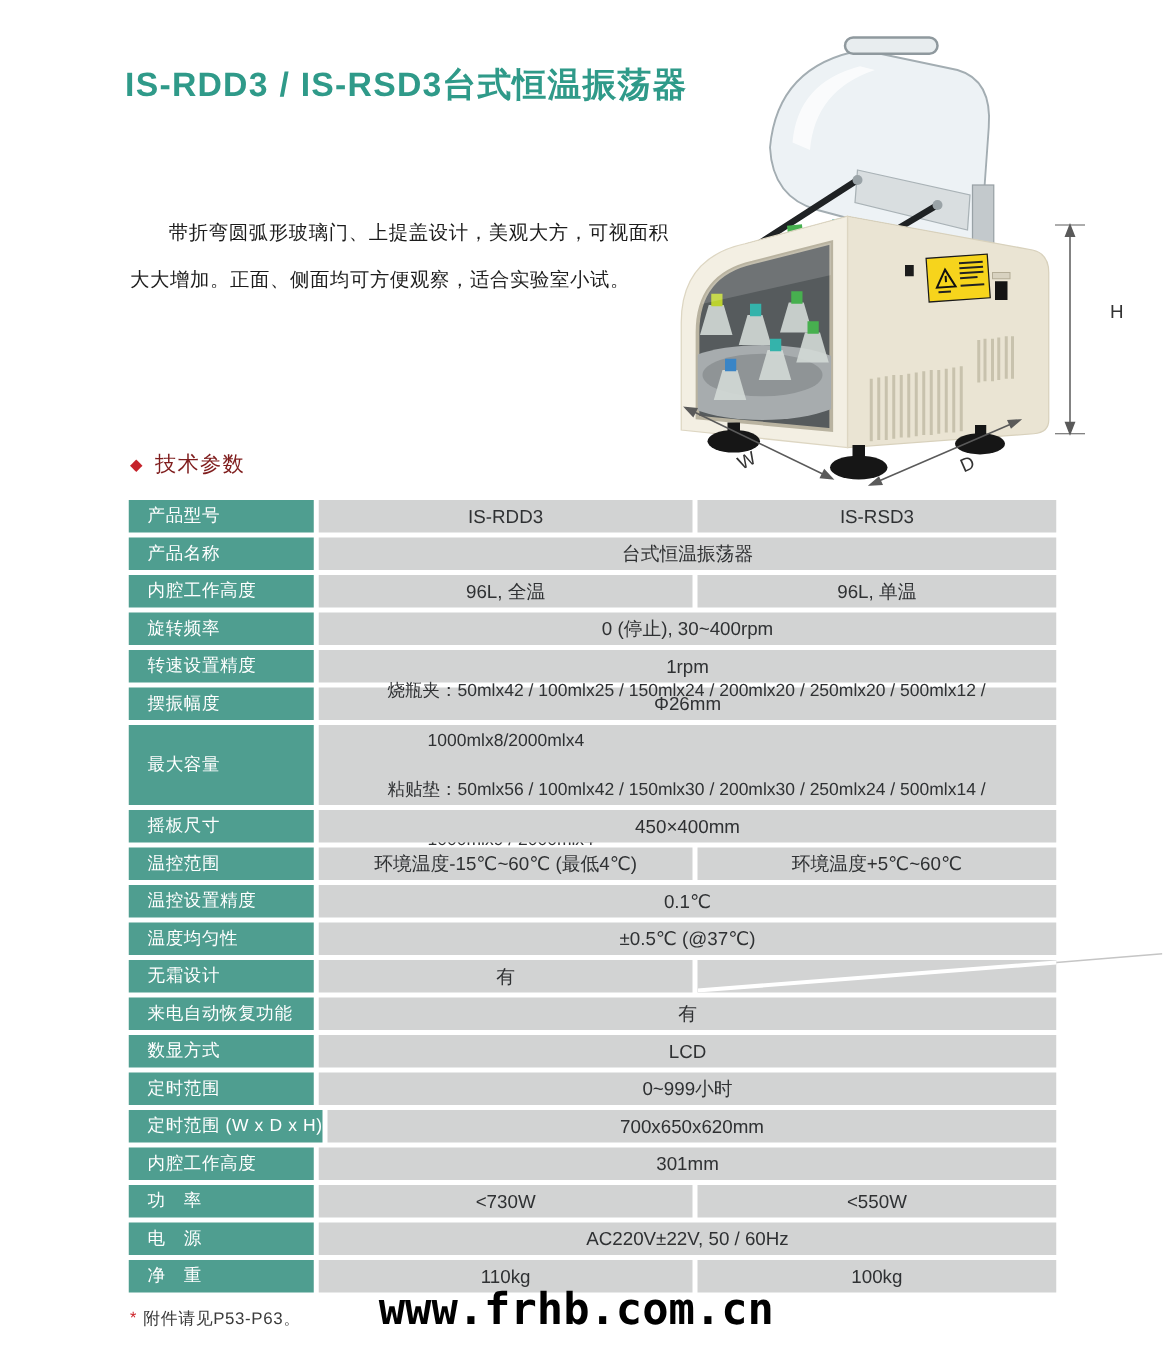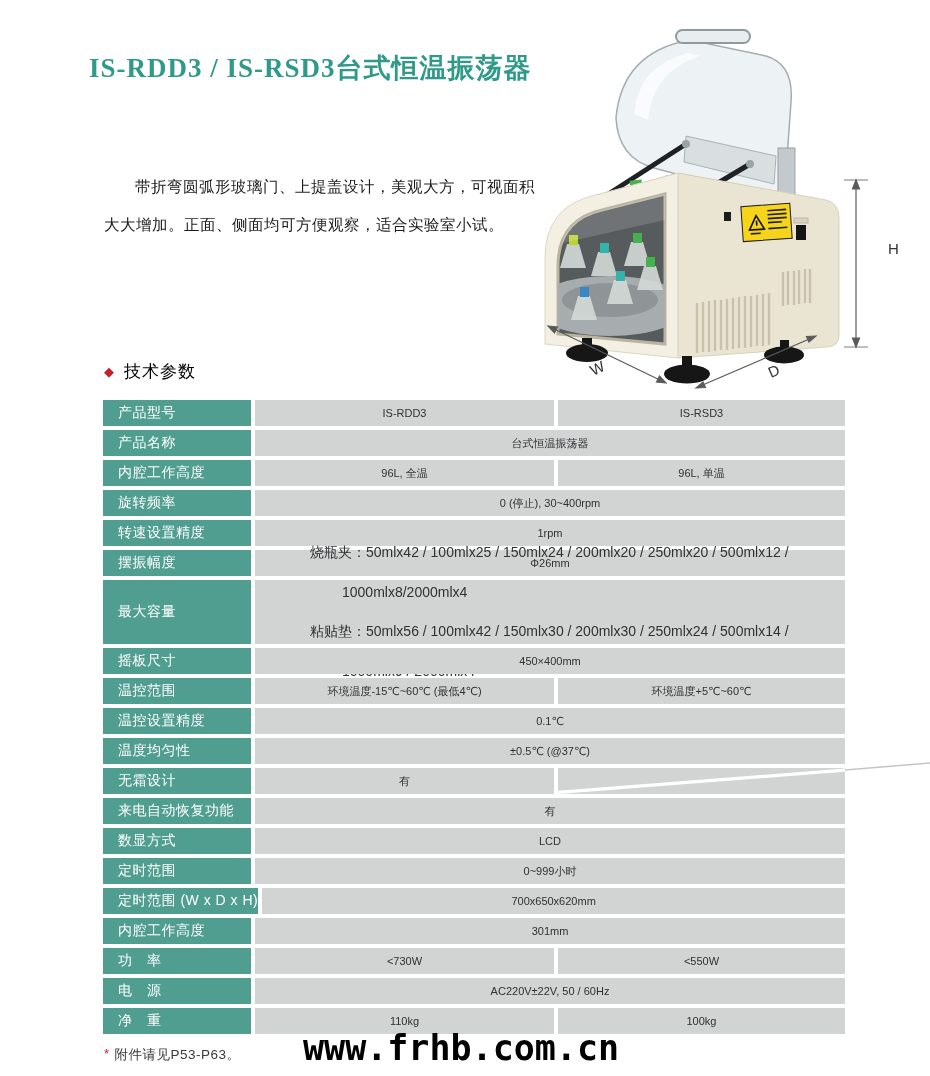--- a/index.html
+++ b/index.html
@@ -8,48 +8,48 @@
     --cell-gray:#d2d3d3;
     --bullet-red:#c5232b;
   }
   html,body{margin:0;padding:0;}
   body{
     width:930px;height:1076px;background:#ffffff;position:relative;
     font-family:"Liberation Sans","DejaVu Sans",sans-serif;color:#222;
     overflow:hidden;
   }
   .page-title{
-    position:absolute;left:89px;top:50px;margin:0;
-    font-size:27px;font-weight:bold;letter-spacing:1px;color:var(--title-teal);font-family:Liberation Serif, serif;
+    position:absolute;left:100px;top:50px;margin:0;
+    font-size:27px;font-weight:bold;letter-spacing:1px;color:var(--title-teal);
   }
   .desc{
     position:absolute;left:104px;top:168px;width:470px;
     font-size:15.5px;line-height:38px;color:#1c1c1c;letter-spacing:0.5px;
   }
   .desc .ind{text-indent:2em;}
   .product{position:absolute;left:538px;top:6px;width:392px;height:392px;}
   .section-head{
     position:absolute;left:104px;top:360px;display:flex;align-items:center;gap:10px;
   }
   .diamond{color:var(--bullet-red);font-size:13px;line-height:1;}
-  .section-title{font-size:17px;color:#000000;letter-spacing:1px;}
+  .section-title{font-size:17px;color:#7f1d1d;letter-spacing:1px;}
   .spec-table{
     position:absolute;left:103px;top:400px;width:742px;
     display:flex;flex-direction:column;
   }
   .trow{display:flex;height:26px;margin-bottom:4px;flex:none;}
   .trow.tall{height:64px;}
   .tlabel{
     flex:0 0 148px;box-sizing:border-box;margin-right:4px;
     background:var(--label-green);color:#fff;
     font-size:14px;letter-spacing:0.5px;white-space:nowrap;
     display:flex;align-items:center;padding-left:15px;
   }
   .tcell{
-    background:var(--cell-gray);color:#2f3133;font-size:11px;
+    background:var(--cell-gray);color:#2f3133;font-size:15px;
     display:flex;align-items:center;justify-content:center;
     box-sizing:border-box;
   }
   .tcell.merged{flex:1;}
   .tcell.c1{flex:0 0 299px;margin-right:4px;}
   .tcell.c2{flex:1;}
   .tcell.na{position:relative;overflow:hidden;}
   .tcell.na svg{position:absolute;left:0;top:0;width:100%;height:100%;}
   .tcell.lines{
     flex:1;flex-direction:column;align-items:flex-start;justify-content:center;

